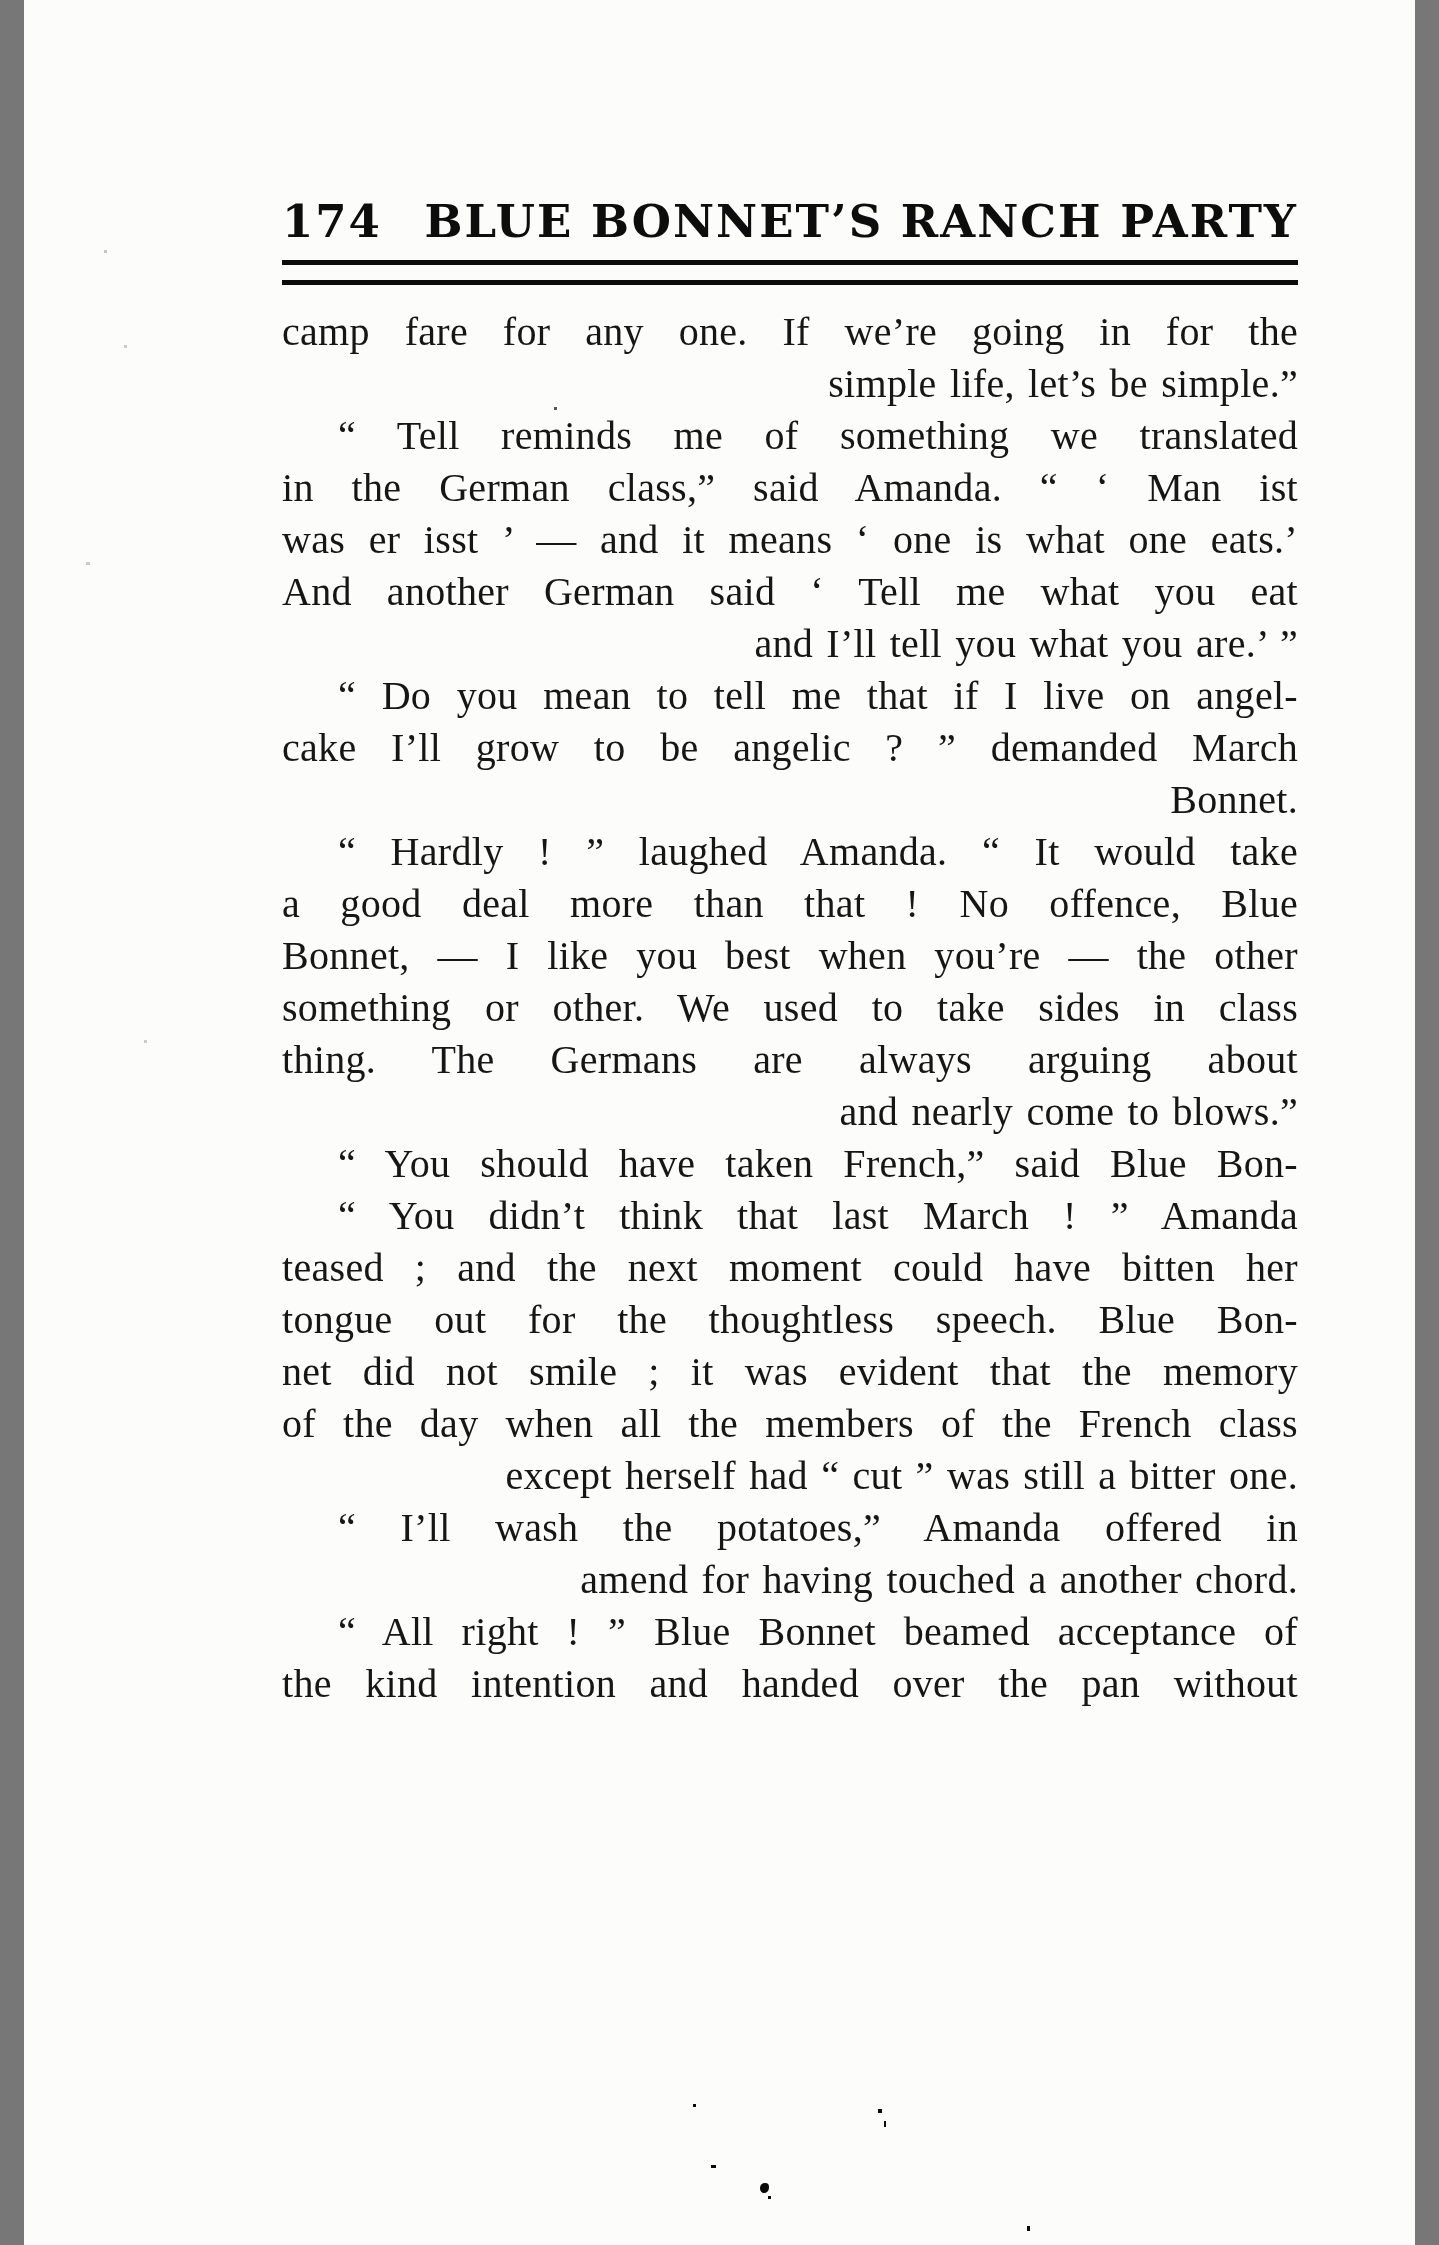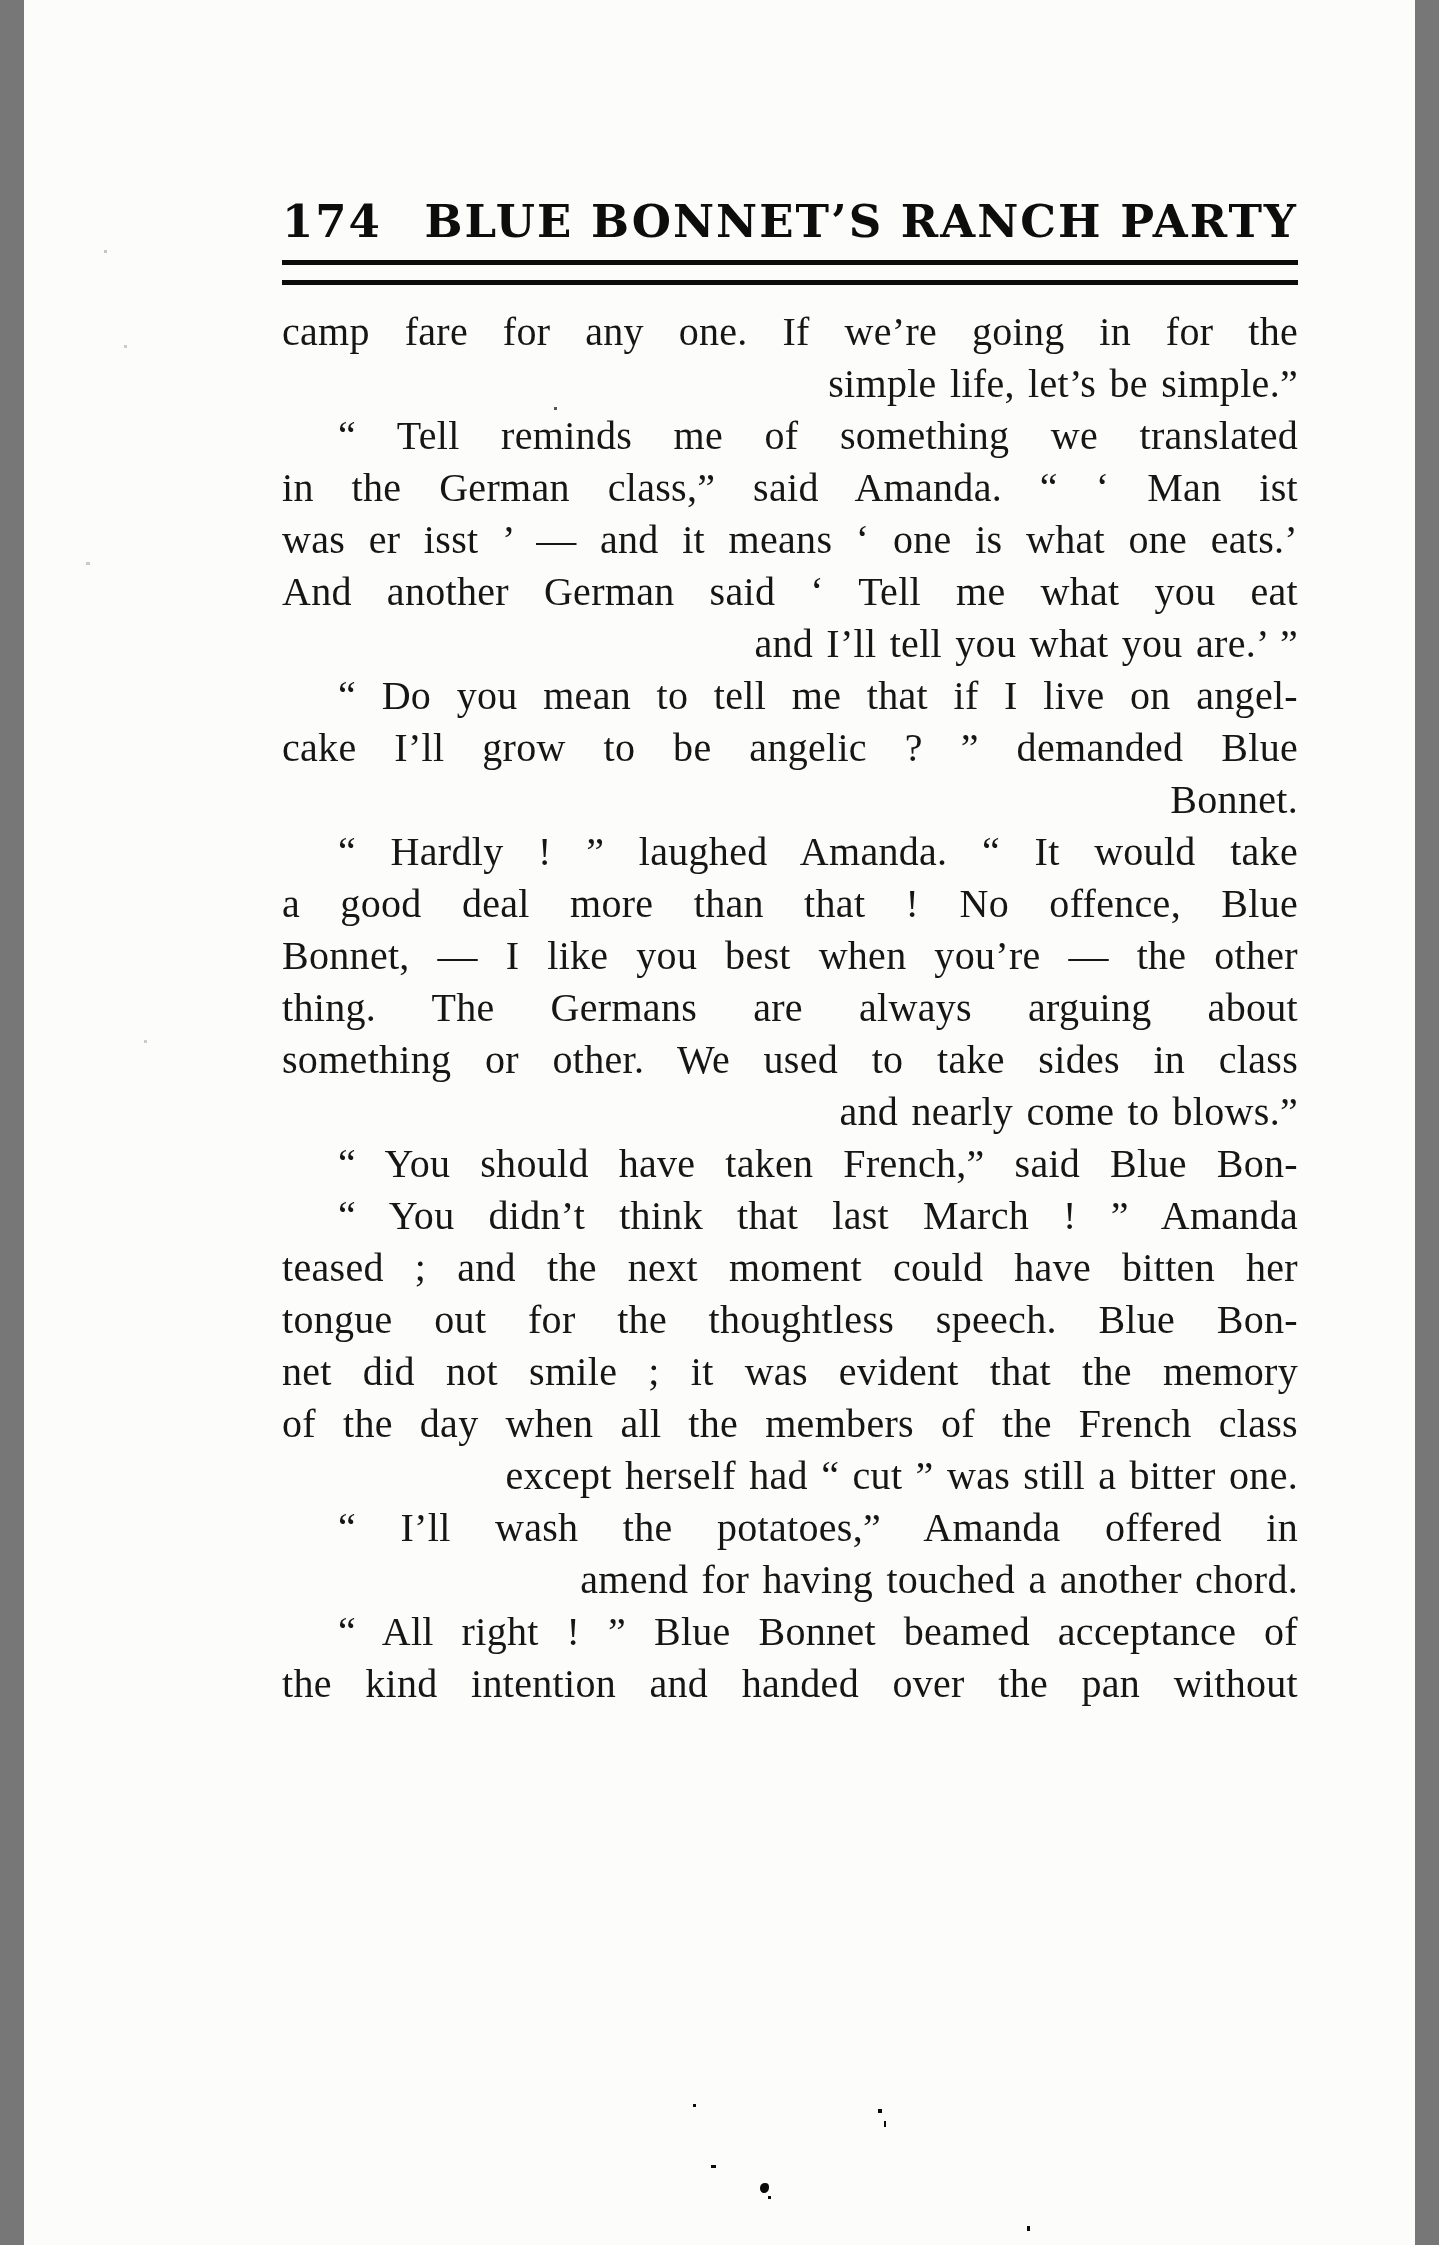--- a/index.html
+++ b/index.html
@@ -87,29 +87,29 @@
         </div>
         <div>
           <div class="line just ind">“ Tell reminds me of something we translated</div>
           <div class="line just">in the German class,” said Amanda.  “ ‘ Man ist</div>
           <div class="line just">was er isst ’ — and it means ‘ one is what one eats.’</div>
           <div class="line just">And another German said ‘ Tell me what you eat</div>
           <div class="line">and I’ll tell you what you are.’ ”</div>
         </div>
         <div>
           <div class="line just ind">“ Do you mean to tell me that if I live on angel-</div>
-          <div class="line just">cake I’ll grow to be angelic ? ”  demanded Blue</div>
+          <div class="line just">cake I’ll grow to be angelic ? ”  demanded March</div>
           <div class="line">Bonnet.</div>
         </div>
         <div>
           <div class="line just ind">“ Hardly ! ”  laughed Amanda.  “ It would take</div>
           <div class="line just">a good deal more than that !   No offence, Blue</div>
           <div class="line just">Bonnet, — I like you best when you’re — the other</div>
+          <div class="line just">something or other.  We used to take sides in class</div>
           <div class="line just">thing.   The Germans are always arguing about</div>
-          <div class="line just">something or other.  We used to take sides in class</div>
           <div class="line">and nearly come to blows.”</div>
         </div>
         <div>
           <div class="line just ind">“ You should have taken French,” said Blue Bon-</div>
         </div>
         <div>
           <div class="line just ind">“ You didn’t think that last March ! ”  Amanda</div>
           <div class="line just">teased ;  and the next moment could have bitten her</div>
           <div class="line just">tongue out for the thoughtless speech.   Blue Bon-</div>
           <div class="line just">net did not smile ;  it was evident that the memory</div>

